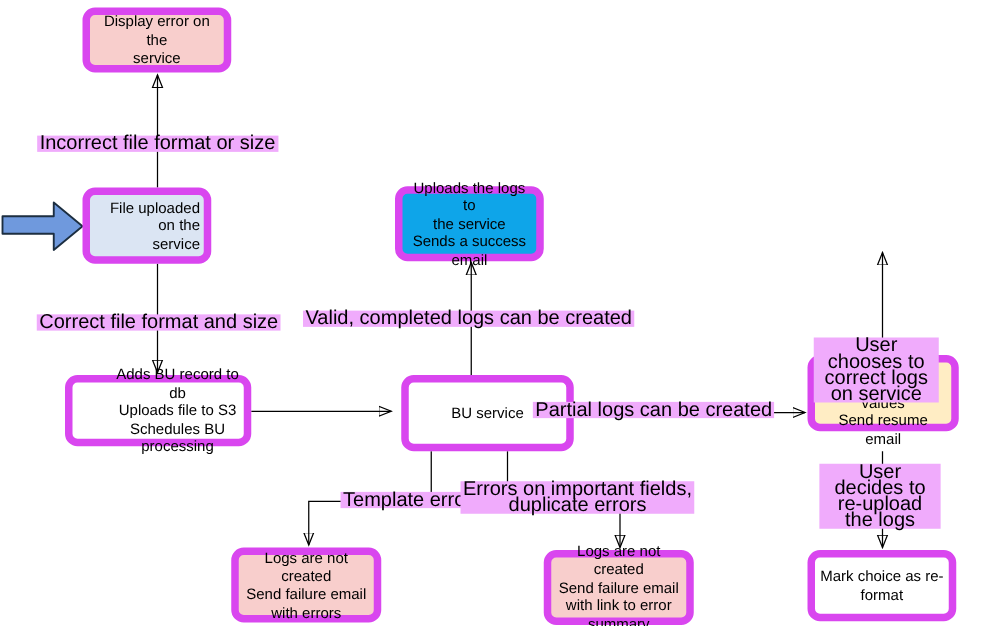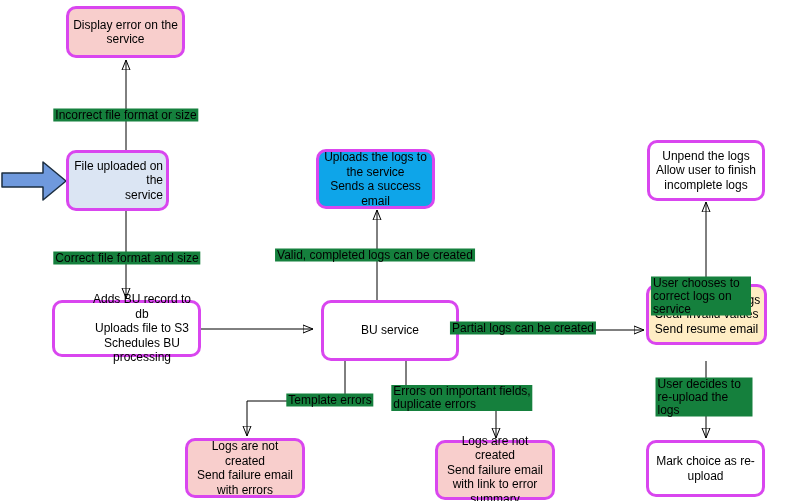--- a/index.html
+++ b/index.html
@@ -9,45 +9,45 @@
     height: 501px;
     background: #ffffff;
     overflow: hidden;
     font-family: "Liberation Sans", sans-serif;
     color: #000;
   }
   .layer { position: absolute; left: 0; top: 0; width: 801px; height: 501px; }
   .node {
     position: absolute;
     box-sizing: border-box;
-    border: 3px solid #d946ef;
+    border: 6px solid #d946ef;
     border-radius: 10px;
     display: flex;
     align-items: center;
     justify-content: center;
     text-align: center;
     white-space: pre-line;
     font-size: 12px;
     line-height: 14.5px;
     padding: 2px 3px;
     z-index: 2;
     background: #ffffff;
   }
   .fill-pink   { background: #f8cecc; }
   .fill-blue   { background: #dbe5f3; }
   .fill-green  { background: #0ea5e9; }
   .fill-yellow { background: #ffedc4; }
   .fill-white  { background: #ffffff; }
   .elabel {
     position: absolute;
     transform: translate(-50%, -50%);
-    background: #15803d;
-    font-size: 12px;
+    background: #f0abfc;
+    font-size: 16px;
     line-height: 13px;
-    text-align: left;
+    text-align: center;
     white-space: pre-line;
     padding: 0 2px;
     z-index: 3;
   }
   svg.connectors { z-index: 1; }
   svg.connectors path { fill: none; stroke: #000000; stroke-width: 1; }
 </style>
 </head>
 <body>
 
@@ -81,30 +81,27 @@
 Uploads file to S3
 Schedules BU processing</div>
 
   <div class="node fill-white" style="left:310px; top:300px; width:138px; height:61px;margin-left:11px;">BU service</div>
 
   <div class="node fill-green" style="left:316px; top:149px; width:119px; height:60px;">Uploads the logs to
 the service
 Sends a success
 email</div>
 
-  <div class="node fill-white" style="left:647px; top:140px; width:118px; height:61px;">Unpend the logs
-Allow user to finish
-incomplete logs</div>
 
   <div class="node fill-yellow" style="left:646px; top:284px; width:121px; height:61px;">Create pending logs
 Clear invalid values
 Send resume email</div>
 
   <div class="node fill-white" style="left:646px; top:440px; width:119px; height:57px;">Mark choice as re-
-upload</div>
+format</div>
 
   <div class="node fill-pink" style="left:185px; top:438px; width:120px; height:60px;">Logs are not created
 Send failure email
 with errors</div>
 
   <div class="node fill-pink" style="left:435px; top:440px; width:120px; height:60px;">Logs are not created
 Send failure email
 with link to error
 summary</div>
 

